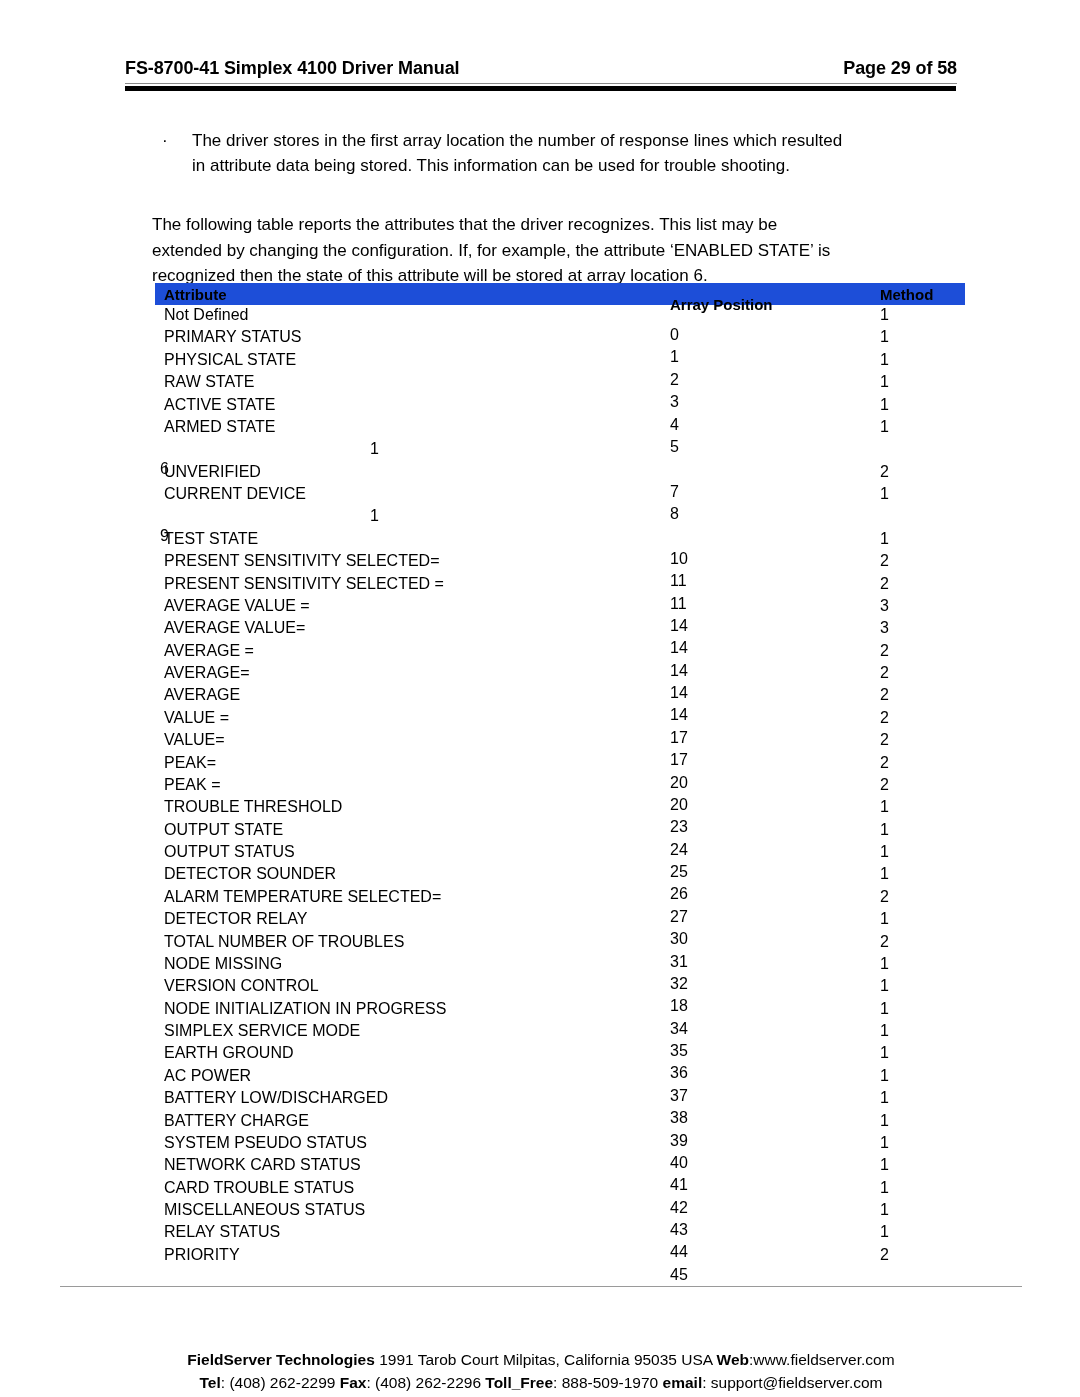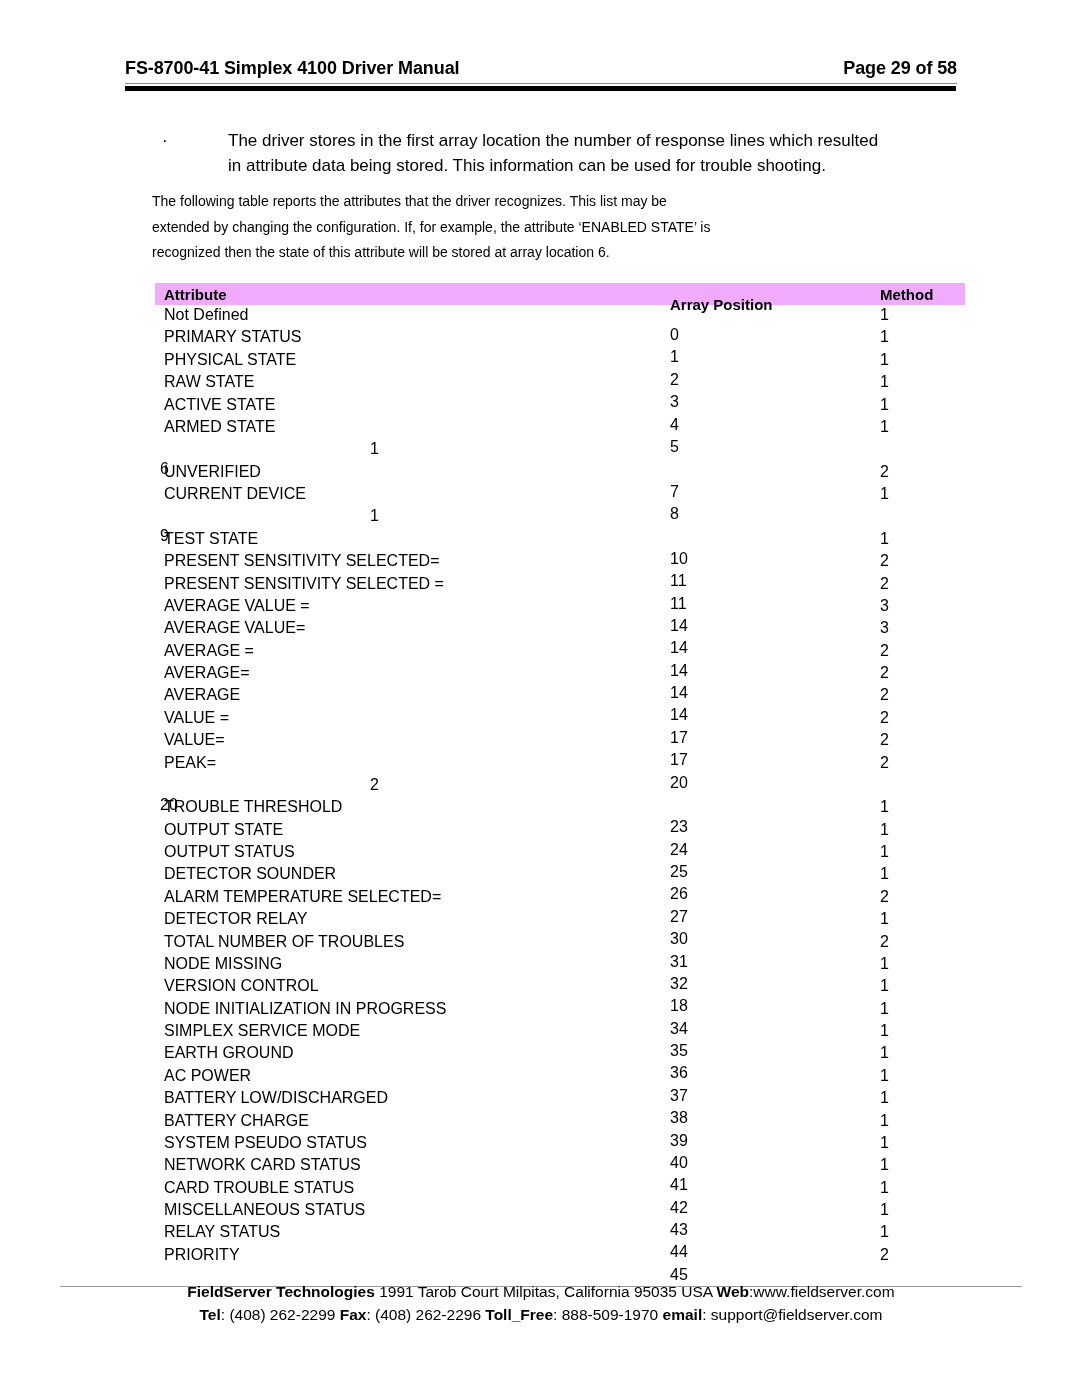--- a/index.html
+++ b/index.html
@@ -73,47 +73,46 @@
     font-size: 17px;
     line-height: 25px;
     text-align: left;
     padding-left: 2px;
   }
   .bullet-text {
     flex: 1;
     font-size: 17px;
     line-height: 25px;
     text-align: justify;
-    margin-left: 36px;
   }
   .bullet-text .ln { display: block; }
   .bullet-text .ln.last { text-align: left; }
 
   .para {
     position: absolute;
     left: 152px;
-    top: 189px;
+    top: 212px;
     width: 808px;
-    font-size: 14px;
+    font-size: 17px;
     line-height: 25.5px;
     text-align: justify;
   }
   .para .ln { display: block; }
   .para .ln.last { text-align: left; }
 
   
   .attr-table {
     position: absolute;
     left: 155px;
     top: 283px;
     width: 810px;
   }
   .attr-head {
     display: flex;
-    background: #f0abfc;
+    background: #1d4ed8;
     height: 22px;
     align-items: center;
   }
   .attr-head .cell {
     font-size: 15px;
     font-weight: bold;
   }
   .attr-row {
     display: flex;
     height: 22.38px;
@@ -132,21 +131,21 @@
     position: absolute;
     left: 60px;
     top: 1286px;
     width: 962px;
     height: 1px;
     background: #9a9a9a;
   }
   .page-footer {
     position: absolute;
     left: 60px;
-    top: 1280px;
+    top: 1348px;
     width: 962px;
     text-align: center;
     font-size: 15.5px;
     line-height: 23px;
   }
   .page-footer .fline { display: block; white-space: nowrap; }
   .page-footer b { font-weight: bold; }
 </style>
 </head>
 <body>
@@ -280,20 +279,21 @@
           <div class="cell col-attr">VALUE=</div>
           <div class="cell col-pos">17</div>
           <div class="cell col-meth">2</div>
         </div>
         <div class="attr-row">
           <div class="cell col-attr">PEAK=</div>
           <div class="cell col-pos">20</div>
           <div class="cell col-meth">2</div>
         </div>
         <div class="attr-row">
+          <div class="cell col-attr">PEAK =</div>
           <div class="cell col-pos">20</div>
           <div class="cell col-meth">2</div>
         </div>
         <div class="attr-row">
           <div class="cell col-attr">TROUBLE THRESHOLD</div>
           <div class="cell col-pos">23</div>
           <div class="cell col-meth">1</div>
         </div>
         <div class="attr-row">
           <div class="cell col-attr">OUTPUT STATE</div>

